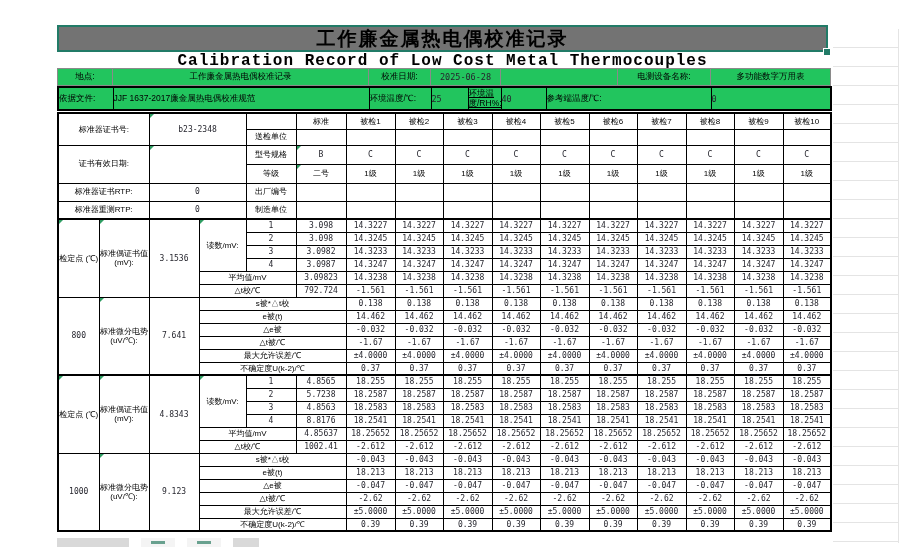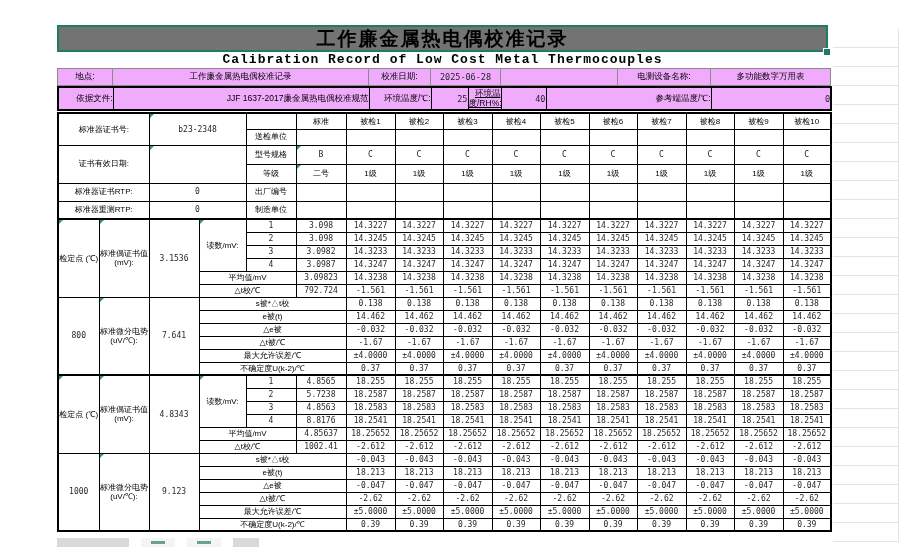--- a/index.html
+++ b/index.html
@@ -8,26 +8,26 @@
   
   .rgrid{position:absolute;left:833px;top:29px;width:66px;height:514px;
          background:repeating-linear-gradient(to bottom,#ffffff 0 18px,#e4e4e4 18px 19px);}
   .vgrid{position:absolute;left:898px;top:29px;width:1px;height:514px;background:#e4e4e4;}
   
   .title-box{position:absolute;left:57px;top:25px;width:771px;height:27px;box-sizing:border-box;
              border:2px solid #217b67;display:flex;align-items:center;justify-content:center;
              font-weight:bold;font-size:19px;letter-spacing:2px;background:#737373;}
   .fill-handle{position:absolute;left:823px;top:48px;width:6px;height:6px;background:#217b67;border:1px solid #fff;}
   .subtitle{position:absolute;left:57px;top:52px;width:771px;text-align:center;
-            font-family:"Liberation Mono",monospace;font-weight:bold;font-size:13px;letter-spacing:1px;}
-  table.info{position:absolute;left:57px;border-collapse:collapse;table-layout:fixed;width:773px;background:#f0abfc;}
+            font-family:"Liberation Mono",monospace;font-weight:bold;font-size:16px;letter-spacing:1px;}
+  table.info{position:absolute;left:57px;border-collapse:collapse;table-layout:fixed;width:773px;background:#22c55e;}
   #info1{top:68px;}
   #info1 td{border:1px solid #8a8a8a;height:16px;font-size:8.5px;text-align:center;padding:0;overflow:hidden;}
   #info2{top:86px;border:2px solid #000;}
-  #info2 td{border:1px solid #000;height:21px;font-size:8.5px;text-align:right;padding:0;overflow:hidden;margin-left:36px;}
+  #info2 td{border:1px solid #000;height:21px;font-size:8.5px;text-align:left;padding:0;overflow:hidden;margin-left:36px;}
   .tiny{font-size:7px;line-height:1.1;text-decoration:underline;}
   
   #main{position:absolute;left:57px;top:112px;border-collapse:collapse;table-layout:fixed;width:773px;
         border:2px solid #000;background:#fff;}
   #main td{border:1px solid #000;padding:0;text-align:center;vertical-align:middle;
            font-size:8px;line-height:1.15;overflow:hidden;}
   #main tr.thick td{border-top:2px solid #000;}
   .num{font-family:"DejaVu Sans Mono",monospace;font-size:7.5px;color:#26262e;}
   .lb{font-size:8px;}
   .small{font-size:6.5px;white-space:nowrap;}

